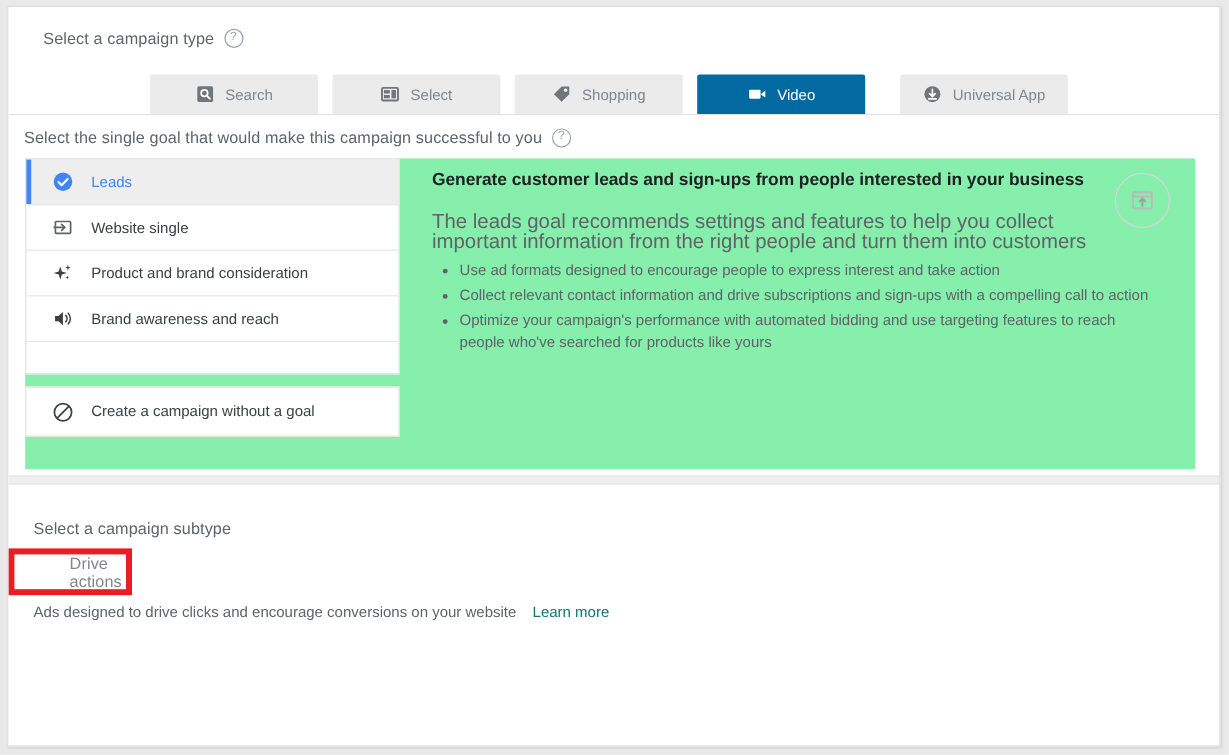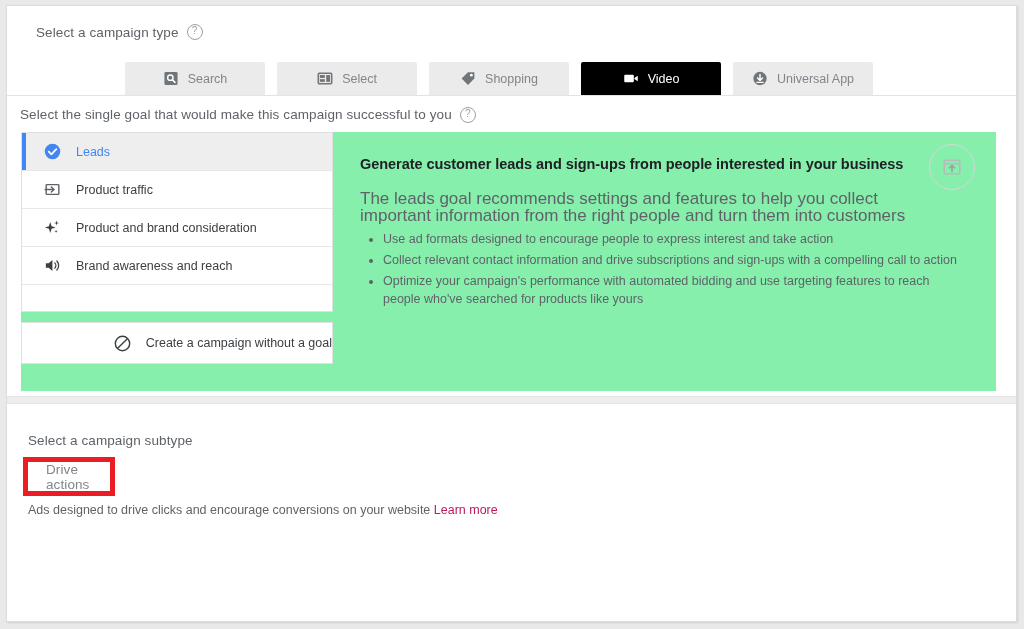--- a/index.html
+++ b/index.html
@@ -92,23 +92,23 @@
     display: flex;
     align-items: center;
     justify-content: center;
     gap: 9px;
     font-size: 12.5px;
     color: #80868b;
     cursor: pointer;
     box-sizing: border-box;
     user-select: none;
   }
-  .tab:last-child { margin-right: 0; }
+  .tab:last-child { margin-right: 0; margin-left: 17px; }
   .tab.active {
-    background: #000000;
+    background: #0369a1;
     color: #ffffff;
     justify-content: center;
   }
   .tab-ico {
     width: 16px;
     height: 15px;
     flex: none;
     display: block;
   }
 
@@ -177,27 +177,27 @@
     width: 4px;
     background: #4285f4;
   }
   .goal-ico {
     width: 17px;
     height: 17px;
     margin-right: 15px;
     flex: none;
     display: block;
   }
-  .goal-item.no-goal { padding-left: 22px; height: 40px; justify-content: flex-end; }
+  .goal-item.no-goal { padding-left: 22px; height: 40px; }
 
   
   .goal-detail {
     flex: 1;
     position: relative;
-    padding: 24px 30px 0 27px;
+    padding: 10px 30px 0 27px;
     box-sizing: border-box;
   }
   .detail-title {
     font-size: 14.5px;
     font-weight: bold;
     color: #202124;
     margin: 0 0 18px 0;
     letter-spacing: -.05px;
   }
   .detail-sub {
@@ -245,47 +245,49 @@
     background: #ffffff;
     height: 100%;
   }
   .subtype-label {
     position: absolute;
     left: 21px;
     top: 29px;
   }
   .subtype-value-wrap {
     position: absolute;
-    left: 16px;
+    left: 0px;
     top: 53px;
-    width: 92px;
+    width: 103px;
     height: 39px;
     box-sizing: border-box;
     border: 5px solid #ec1c24;
     background: transparent;
     display: flex;
     align-items: center;
+    padding-left: 28px;
   }
   .subtype-value {
     font-size: 13.5px;
     color: #80868b;
     padding-left: 18px;
     letter-spacing: .1px;
   }
   .subtype-desc {
     position: absolute;
     left: 21px;
     top: 99px;
     font-size: 12.5px;
     color: #5f6368;
   }
   .learn-more {
-    color: #be185d;
+    color: #0f766e;
     text-decoration: none;
     cursor: pointer;
+    margin-left: 10px;
   }
 </style>
 </head>
 <body>
 
 <div class="page">
 
   <div class="type-section">
 
     <div class="type-label">
@@ -362,21 +364,21 @@
             </svg>
             <span>Leads</span>
           </div>
 
           <div class="goal-item">
             <svg class="goal-ico" viewBox="0 0 18 18">
               <rect x="2.3" y="3.8" width="13.4" height="10.4" rx="0.8" fill="none" stroke="#5f6368" stroke-width="1.5"></rect>
               <line x1="0.6" y1="9" x2="10.4" y2="9" stroke="#5f6368" stroke-width="1.6"></line>
               <path d="M7.8 6.4 10.6 9l-2.8 2.6" fill="none" stroke="#5f6368" stroke-width="1.6" stroke-linecap="round" stroke-linejoin="round"></path>
             </svg>
-            <span>Product traffic</span>
+            <span>Website single</span>
           </div>
 
           <div class="goal-item">
             <svg class="goal-ico" viewBox="0 0 18 18">
               <path d="M6.6 3.2 8 7.6l4.4 1.4-4.4 1.4-1.4 4.4-1.4-4.4L0.8 9l4.4-1.4z" fill="#3c4043"></path>
               <path d="M13.3 1.6 13.9 3.6 15.9 4.2 13.9 4.8 13.3 6.8 12.7 4.8 10.7 4.2 12.7 3.6z" fill="#3c4043"></path>
               <path d="M12.8 11.2 13.2 12.6 14.6 13 13.2 13.4 12.8 14.8 12.4 13.4 11 13 12.4 12.6z" fill="#3c4043"></path>
             </svg>
             <span>Product and brand consideration</span>
           </div>

